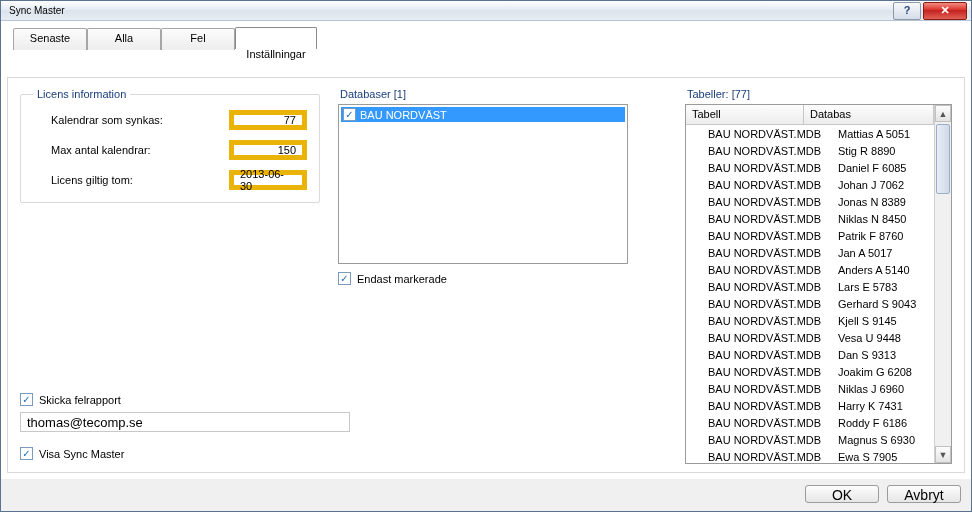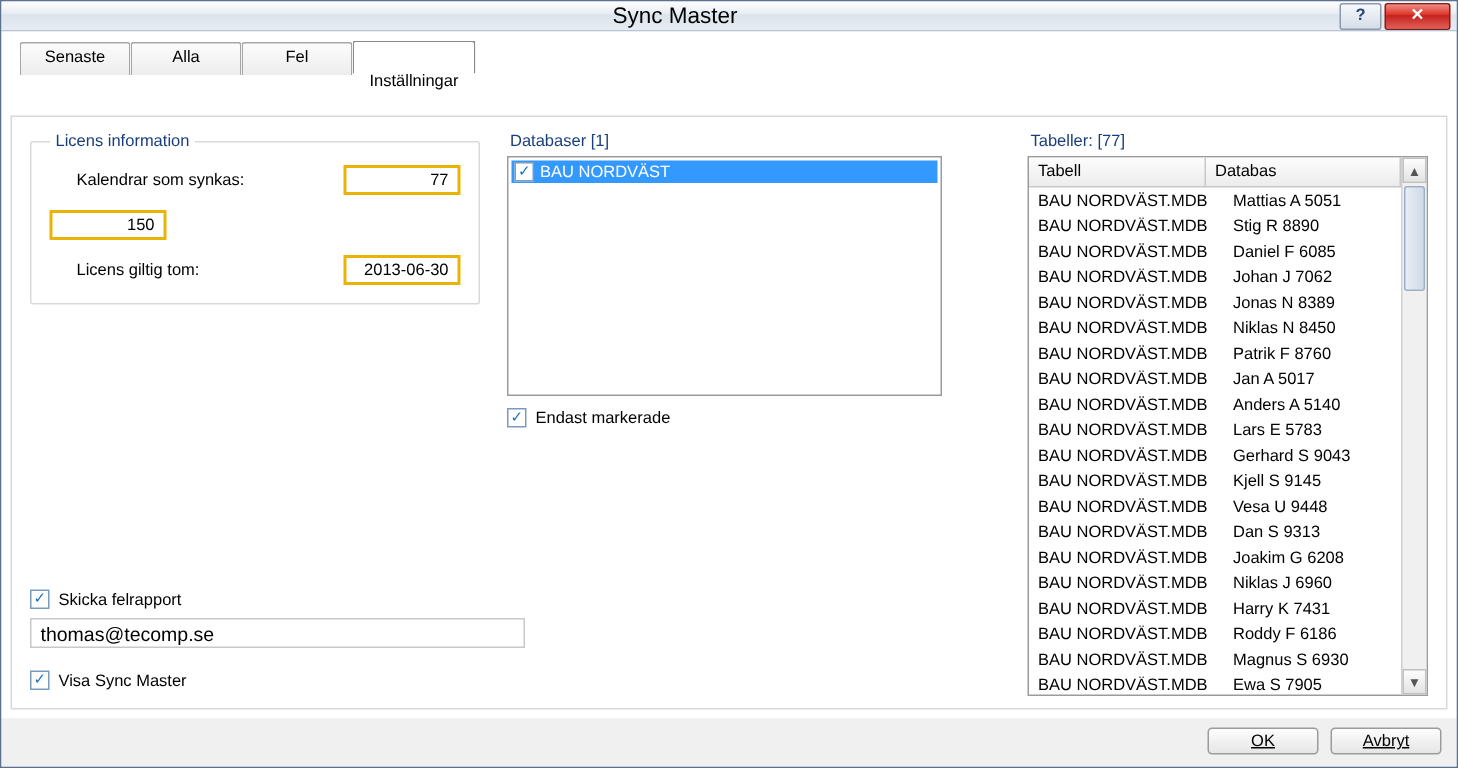--- a/index.html
+++ b/index.html
@@ -22,21 +22,21 @@
     flex-direction: column;
   }
   .titlebar {
     height: 25px;
     background: linear-gradient(to bottom, #fdfdfe, #e7ecf3 45%, #dbe3ec 46%, #e7ecf3);
     border-bottom: 1px solid #b8c4d6;
     display: flex;
     align-items: center;
     padding: 0 4px 0 8px;
   }
-  .titlebar .title { flex: 1; font-size: 15px; text-align: center; }
+  .titlebar .title { flex: 1; font-size: 10px; }
   .titlebar .winbtn {
     width: 28px; height: 18px;
     margin-left: 2px;
     border: 1px solid #8c99a8;
     border-radius: 2px;
     display: flex; align-items: center; justify-content: center;
     background: linear-gradient(to bottom,#f6f8fb,#d5dde8);
     font-size: 11px;
     line-height: 1;
   }
@@ -115,21 +115,21 @@
   }
 
   .col-left { width:300px; display:flex; flex-direction:column; gap:12px; }
   .col-mid  { width:290px; }
   .col-right{ flex:1; display:flex; flex-direction:column;padding-left:39px; }
 
   .kv { display:flex; align-items:center; margin-bottom:10px; }
   .kv-label { flex:1;padding-left:18px; }
   .kv-val {
     width:78px; height:20px;
-    border:2px solid #eab308;
+    border:5px solid #eab308;
     background:#fff;
     display:flex; align-items:center; justify-content:flex-end;
     padding:0 6px;
   }
 
   .checkbox-row { display:flex; align-items:center; gap:6px; }
   .cb {
     width:13px; height:13px;
     border:1px solid #7a9ac0;
     background:#fff;
@@ -192,20 +192,21 @@
     border-right:1px solid #c7c7c7;
     padding:3px 6px 0 6px;
     font-size:11px;
   }
   .gh-db { width:130px; }
   .gh-tbl { flex:1; }
   .grid-body {
     flex:1;
     overflow:hidden;
     position:relative;
+    margin-left:16px;
   }
   .grid-row {
     display:flex;
     height:17px;
     align-items:center;
     font-size:11px;
   }
   .gd-db { width:130px; padding-left:6px; white-space:nowrap; overflow:hidden; }
   .gd-tbl { flex:1; padding-left:6px; white-space:nowrap; overflow:hidden; }
   .vscroll {
@@ -245,23 +246,22 @@
     gap:8px;
     justify-content:flex-end;
     padding:6px 10px 8px 0;
     background:#f0f0f0;
   }
   .btn {
     width:74px; height:18px;
     background:linear-gradient(to bottom,#fdfdfd,#e6e6e6);
     border:1px solid #9b9b9b;
     border-radius:3px;
-    font-size:11px;
+    font-size:14px;
     font-family:inherit;
-    text-decoration:underline;
   }
 </style>
 </head>
 <body>
 
 <div class="window">
 
   <div class="titlebar">
     <span class="title">Sync Master</span>
     <div class="winbtn help">?</div>
@@ -283,20 +283,21 @@
       <div class="cols">
 
         <div class="col-left">
           <fieldset class="group">
             <legend>Licens information</legend>
             <div class="kv">
               <span class="kv-label">Kalendrar som synkas:</span>
               <span class="kv-val">77</span>
             </div>
             <div class="kv">
+              <span class="kv-label">Max antal kalendrar:</span>
               <span class="kv-val">150</span>
             </div>
             <div class="kv" style="margin-bottom:0;">
               <span class="kv-label">Licens giltig tom:</span>
               <span class="kv-val">2013-06-30</span>
             </div>
           </fieldset>
         </div>
 
         <div class="col-mid">

